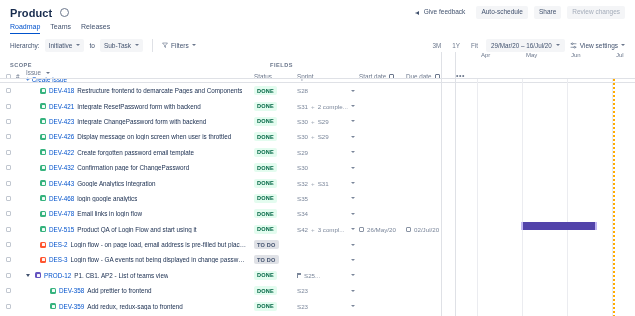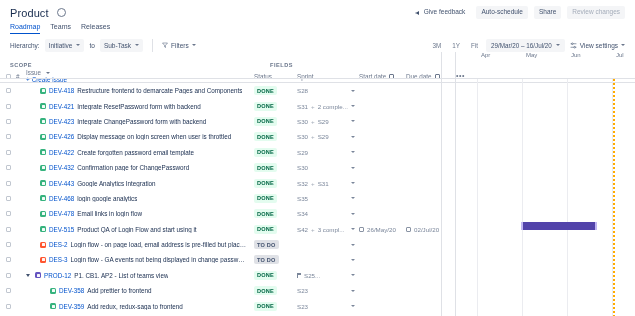--- a/index.html
+++ b/index.html
@@ -9,21 +9,21 @@
     overflow: hidden;
     background: #fff;
     font-family: "Liberation Sans", sans-serif;
     color: #172B4D;
     -webkit-font-smoothing: antialiased;
   }
   .app { width: 635px; height: 316px; position: relative; }
 
   
   .hdr { display: flex; align-items: center; padding: 5px 10px 0 10px; height: 20px; }
-  .hdr-title { font-size: 11px; font-weight: normal; color: #172B4D; letter-spacing: .1px; }
+  .hdr-title { font-size: 11px; font-weight: bold; color: #172B4D; letter-spacing: .1px; }
   .hdr-star { margin-left: 8px; width: 9px; height: 9px; border: 1.2px solid #6B778C; border-radius: 50%; }
   .hdr-right { margin-left: auto; display: flex; align-items: center; gap: 6px; }
   .btn {
     font-size: 6.5px; color: #42526E; background: #F4F5F7;
     border-radius: 2px; padding: 3px 5px; white-space: nowrap; line-height: 1;
   }
   .btn.plain { background: transparent; display: flex; align-items: center; gap: 3px; }
   .btn.disabled { color: #A5ADBA; background: #F4F5F7; }
   .feedback-ico { width: 6px; height: 6px; color: #42526E; display: inline-block; }
 

